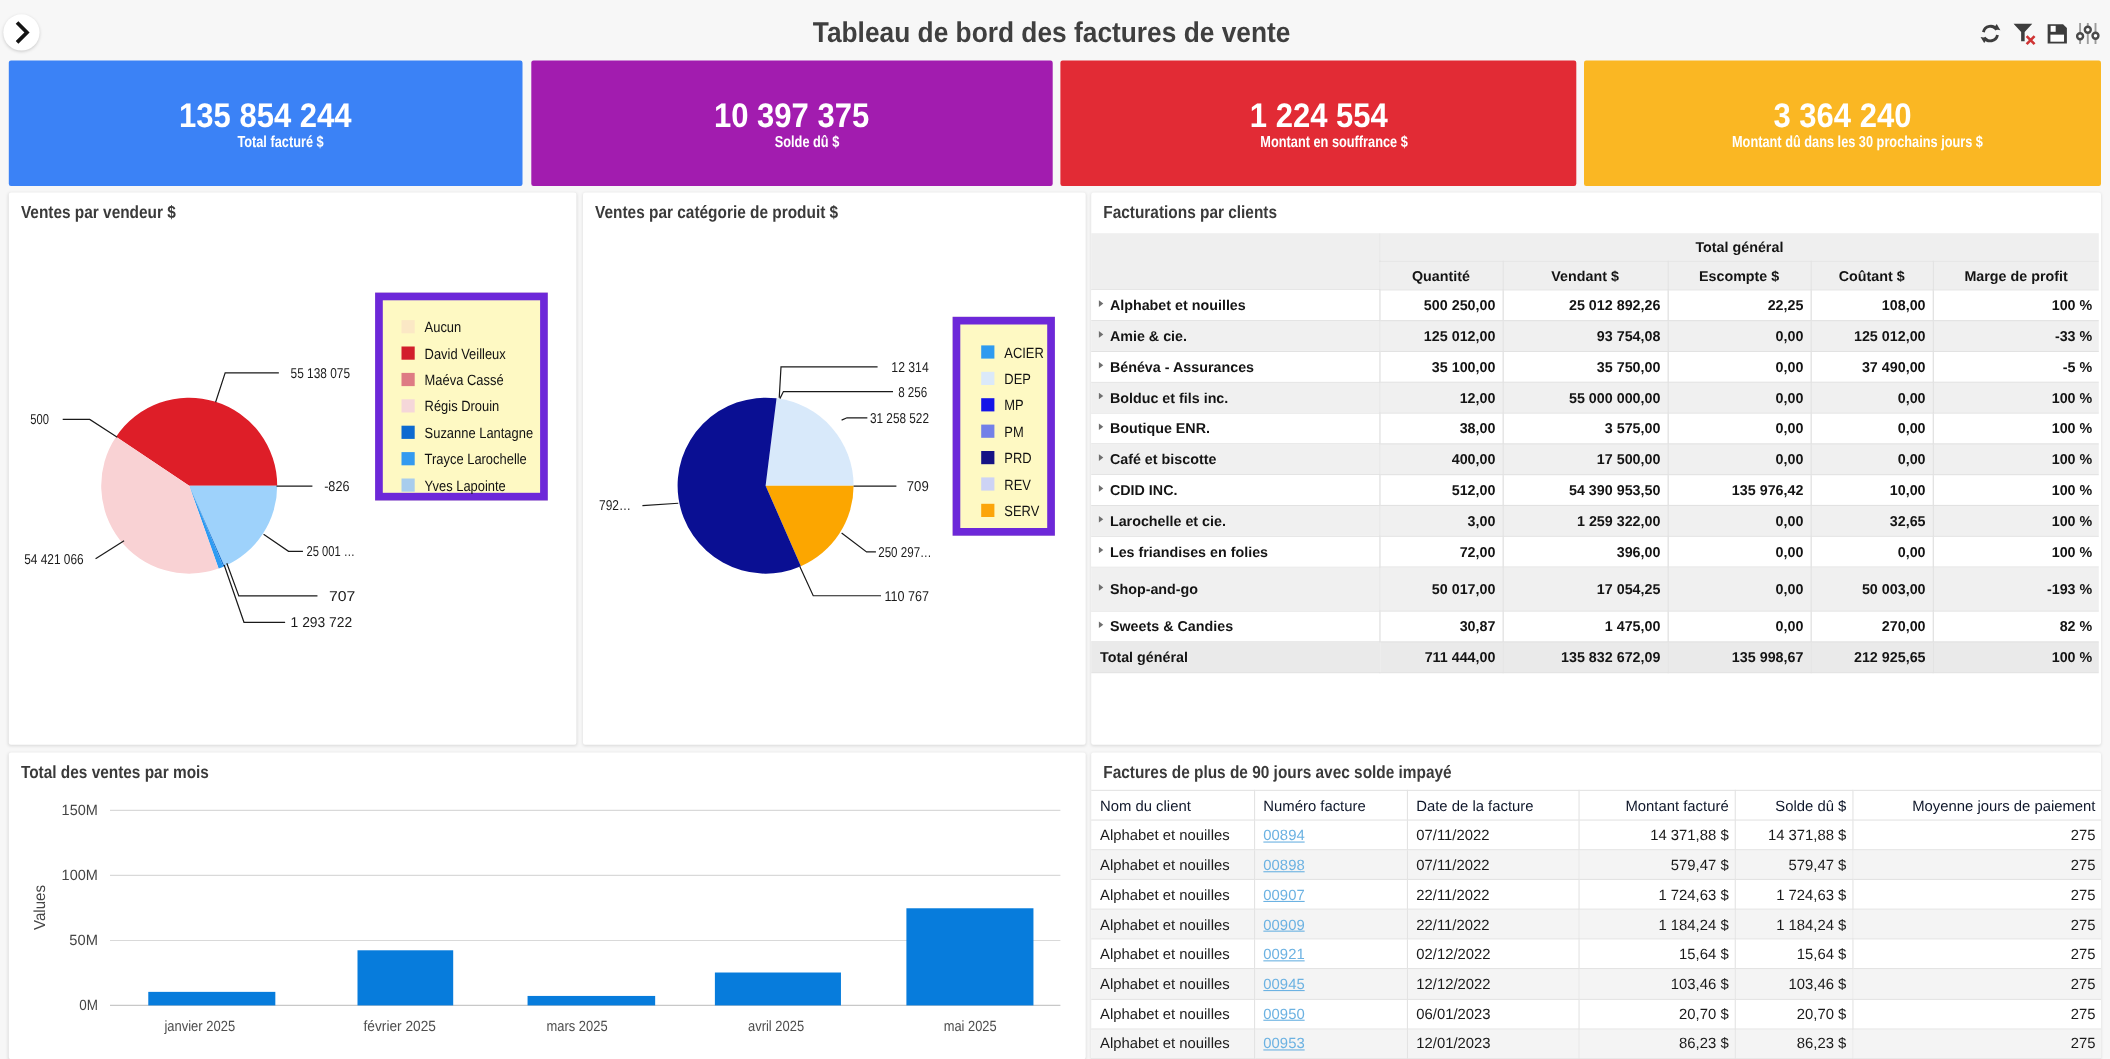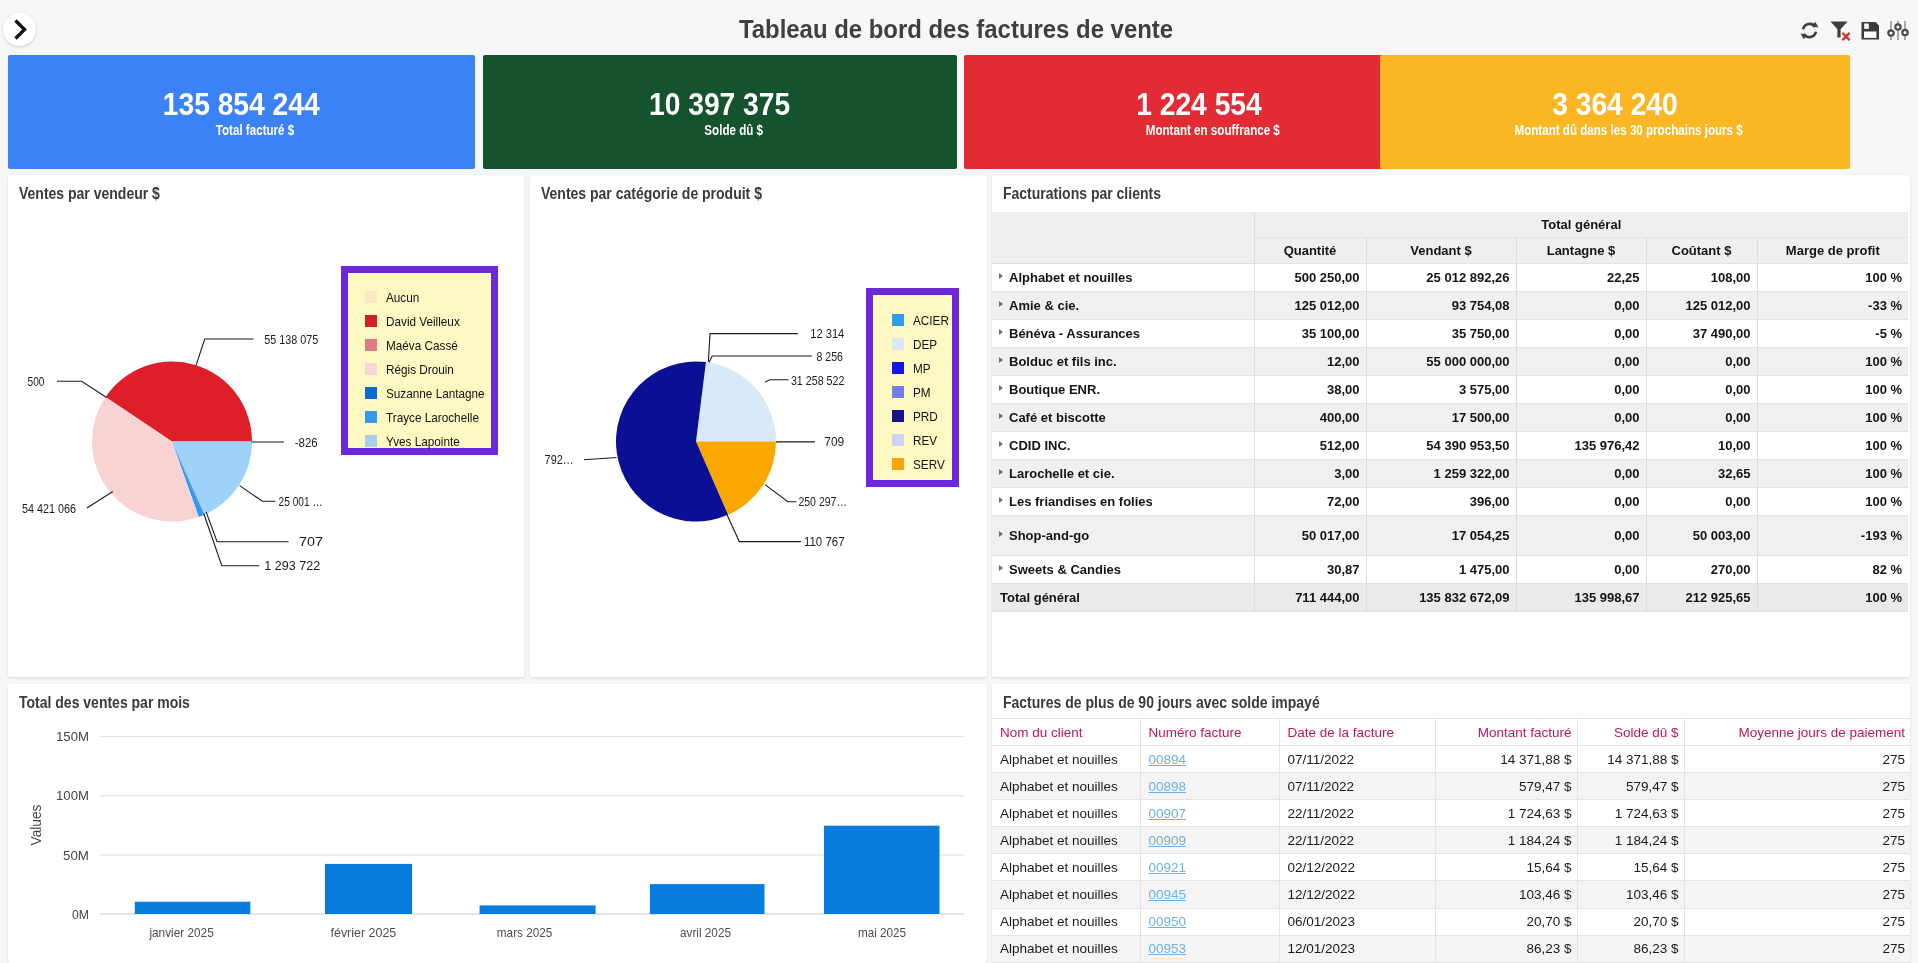--- a/index.html
+++ b/index.html
@@ -31,21 +31,21 @@
 .tc .even td{background:#f0f0f0;}
 .tc .tot td{background:#eaeaea;}
 .tc .name{text-align:left;padding-left:17px;position:relative;}
 .tc .num{text-align:right;padding-right:6px;}
 .tc .arr{position:absolute;left:7px;top:50%;margin-top:-4px;width:0;height:0;
  border-left:4px solid #6e6e6e;border-top:3.5px solid transparent;
  border-bottom:3.5px solid transparent;}
 .te td{border-right:1px solid #e3e3e3;border-bottom:1px solid #e3e3e3;
  font-size:13.5px;color:#1a1a1a;}
 .te td:last-child{border-right:none;}
-.te .h td{color:#be185d;border-top:1px solid #e3e3e3;}
+.te .h td{color:#0f172a;border-top:1px solid #e3e3e3;}
 .te .even td{background:#f4f4f4;}
 .te .l{text-align:left;padding-left:8px;}
 .te .r{text-align:right;padding-right:5px;}
 .te a{color:#6cb2e2;text-decoration:underline;}
 </style></head><body>
 <div class="abs" style="left:3px;top:13px;width:33px;height:33px;background:#fff;border-radius:50%;box-shadow:0 1px 3px rgba(0,0,0,.18);"></div>
 <svg class="abs" style="left:3px;top:13px;" width="33" height="33" viewBox="0 0 33 33">
     <polyline points="12.5,7.5 21.5,16.5 12.5,25.5" fill="none" stroke="#141414" stroke-width="3.4"></polyline>
   </svg>
 <div class="abs" style="left:-3px;top:14px;width:1918px;text-align:center;"><span class="sqz" style="font-size:26px;font-weight:bold;color:#3f3f3f;transform:scaleX(0.92);">Tableau de bord des factures de vente</span></div>
@@ -75,29 +75,29 @@
     <g fill="#fff" stroke="#4a4a4a" stroke-width="2.2">
       <circle cx="4" cy="13" r="2.7"></circle>
       <circle cx="11" cy="7" r="2.7"></circle>
       <circle cx="18" cy="12.5" r="2.7"></circle>
     </g>
   </svg>
 <div class="card" style="left:8px;width:467px;background:#3b82f6;">
     <div class="num"><span class="sqz">135 854 244</span></div>
     <div class="lbl"><span class="sql">Total facturé $</span></div>
   </div>
-<div class="card" style="left:483px;width:474px;background:#14532d;">
+<div class="card" style="left:483px;width:474px;background:#a21caf;">
     <div class="num"><span class="sqz">10 397 375</span></div>
     <div class="lbl"><span class="sql">Solde dû $</span></div>
   </div>
 <div class="card" style="left:964px;width:469px;background:#E22B35;">
     <div class="num"><span class="sqz">1 224 554</span></div>
     <div class="lbl"><span class="sql">Montant en souffrance $</span></div>
   </div>
-<div class="card" style="left:1380px;width:470px;background:#FAB723;">
+<div class="card" style="left:1440px;width:470px;background:#FAB723;">
     <div class="num"><span class="sqz">3 364 240</span></div>
     <div class="lbl"><span class="sql">Montant dû dans les 30 prochains jours $</span></div>
   </div>
 <div class="panel" style="left:8px;top:175px;width:516px;height:502px;">
     <div class="ptitle">Ventes par vendeur $</div>
 <svg class="abs" style="left:0;top:0;" width="516" height="502" viewBox="0 0 516 502">
       <path d="M164.0,266.5 L97.52,222.00 A80.0,80.0 0 0 1 244.00,266.50 Z" fill="#DE1E28"></path>
       <path d="M164.0,266.5 L244.00,266.50 A80.0,80.0 0 0 1 196.09,339.78 Z" fill="#9ED2FB"></path>
       <path d="M164.0,266.5 L196.09,339.78 A80.0,80.0 0 0 1 195.13,340.19 Z" fill="#0B6ACE"></path>
       <path d="M164.0,266.5 L195.13,340.19 A80.0,80.0 0 0 1 190.70,341.91 Z" fill="#2E9BF2"></path>
@@ -212,21 +212,21 @@
         <col style="width:151px;">
       </colgroup>
       <tbody>
         <tr class="hdr" style="height:25px;">
           <td rowspan="2" style="border-bottom:1px solid #dcdcdc;"></td>
           <td colspan="5">Total général</td>
         </tr>
         <tr class="hdr" style="height:26px;">
           <td>Quantité</td>
           <td>Vendant $</td>
-          <td>Lantagne $</td>
+          <td>Escompte $</td>
           <td>Coûtant $</td>
           <td>Marge de profit</td>
         </tr>
         <tr class="odd" style="height:28px;">
           <td class="name"><span class="arr"></span>Alphabet et nouilles</td>
           <td class="num">500 250,00</td>
           <td class="num">25 012 892,26</td>
           <td class="num">22,25</td>
           <td class="num">108,00</td>
           <td class="num">100 %</td>

